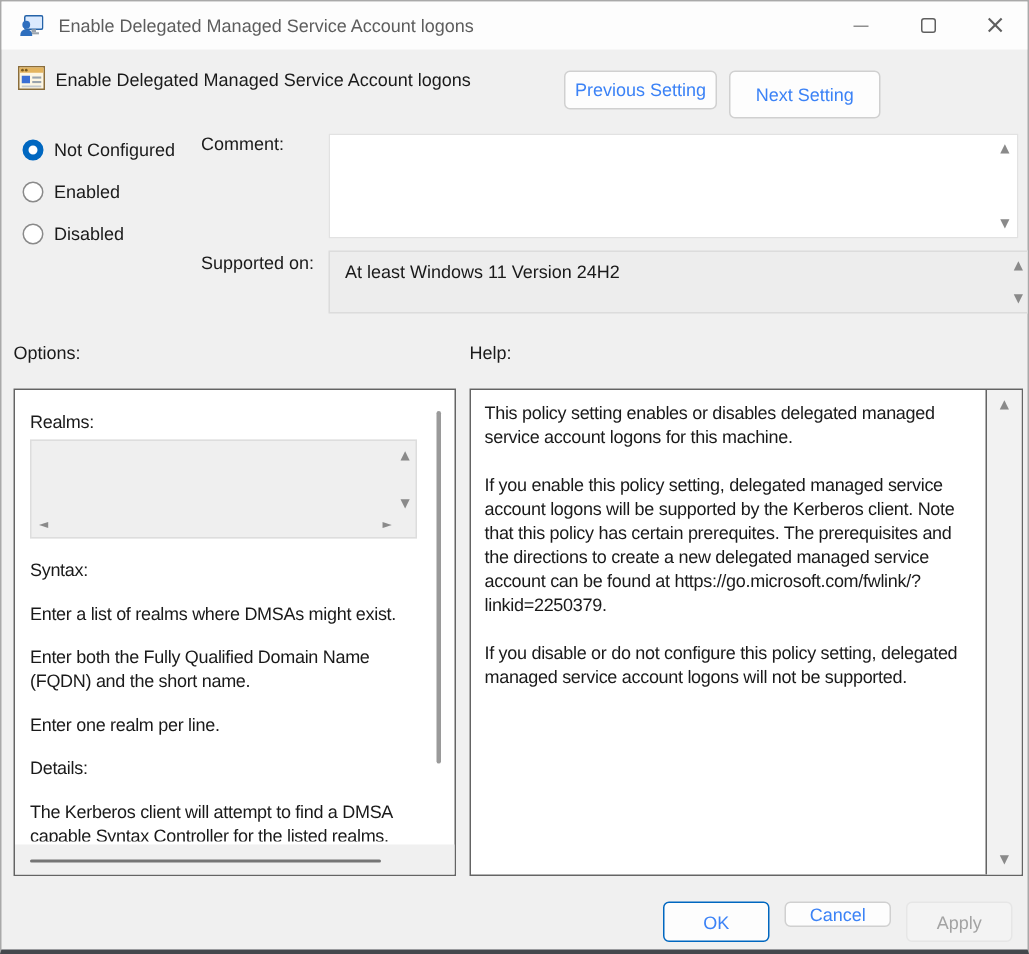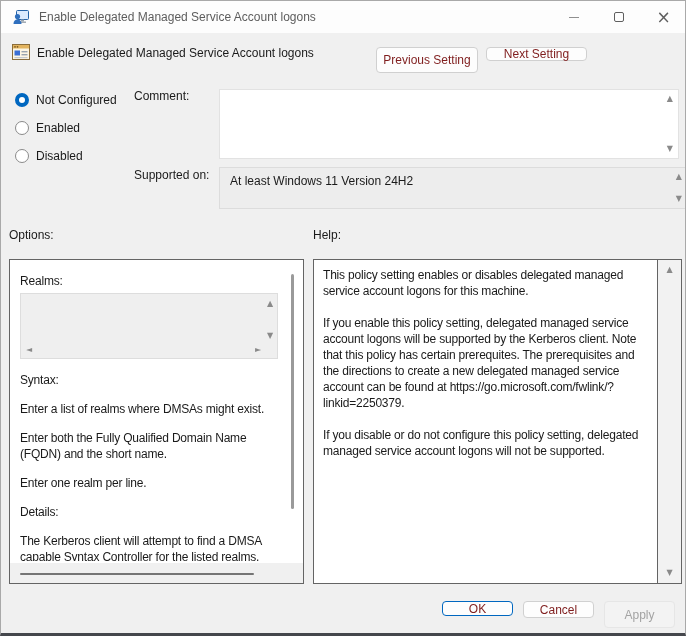--- a/index.html
+++ b/index.html
@@ -20,24 +20,24 @@
   .win-btn { position:absolute; top:0; width:45px; height:32px; display:flex; align-items:center; justify-content:center; cursor:default; }
   .btn-min { left:550px; } .btn-max { left:595px; } .btn-close { left:640px; }
   .glyph-min { width:10px; height:1px; background:#8f8f8f; display:block; }
   .glyph-max { width:10px; height:10px; border:1px solid #5f5f5f; border-radius:2px; display:block; }
   .glyph-close { font-size:17px; color:#5f5f5f; line-height:1; font-family:"DejaVu Sans",sans-serif; }
   
   .policy-icon { position:absolute; left:11px; top:42px; width:18px; height:18px; }
   .header-title { position:absolute; left:36px; top:45px; white-space:nowrap; }
   .btn {
     position:absolute; background:#fdfdfd; border:1px solid #d0d0d0; border-radius:4px;
-    display:flex; align-items:center; justify-content:center; font-size:12px; color:#7f1d1d; cursor:default;
+    display:flex; align-items:center; justify-content:center; font-size:12px; color:#3b82f6; cursor:default;
   }
   .btn-prev { left:375px; top:46px; width:102px; height:26px; }
-  .btn-next { left:485px; top:46px; width:101px; height:14px; }
+  .btn-next { left:485px; top:46px; width:101px; height:32px; }
   
   .radio-row { position:absolute; left:14px; display:flex; align-items:center; }
   .rr1 { top:92px; } .rr2 { top:120px;justify-content:center; } .rr3 { top:148px; }
   .radio { width:14px; height:14px; border-radius:50%; background:#fff; border:1px solid #8a8a8a; flex:0 0 auto; }
   .radio.selected { border:4.5px solid #0067c0; }
   .radio-label { margin-left:7px; white-space:nowrap; }
   
   .field-label { position:absolute; left:133px; white-space:nowrap; }
   .lbl-comment { top:88px; } .lbl-supported { top:167px; }
   .comment-box { position:absolute; left:218px; top:88px; width:460px; height:70px; background:#fff; border:1px solid #e2e2e2; }
@@ -62,21 +62,21 @@
   .realms-box .arr-hr { right:16px; bottom:4px; }
   .op-content p { line-height:16px; margin-bottom:13px; }
   
   .help-panel { position:absolute; left:312px; top:258px; width:369px; height:325px; background:#fff; border:1px solid #646464;padding-left:23px; }
   .help-scrollbar { position:absolute; top:0; right:0; bottom:0; width:24px; background:#f2f2f2; border-left:1px solid #646464; }
   .help-scrollbar .arr-up { top:6px; left:50%; transform:translateX(-50%); right:auto; }
   .help-scrollbar .arr-dn { bottom:6px; left:50%; transform:translateX(-50%); right:auto; }
   .help-content { position:absolute; left:9px; top:7px; right:32px; letter-spacing:-0.2px; }
   .help-content p { line-height:16px; margin-bottom:16px; }
   
-  .btn-ok { left:441px; top:600px; width:71px; height:15px; border:1px solid #0067c0; }
+  .btn-ok { left:441px; top:600px; width:71px; height:27px; border:1px solid #0067c0; }
   .btn-cancel { left:522px; top:600px; width:71px; height:17px; }
   .btn-apply { left:603px; top:600px; width:71px; height:27px; background:#f3f3f3; border:1px solid #e6e6e6; color:#a3a3a3; }
 </style>
 </head>
 <body>
 
 <div class="window">
 
   <div class="titlebar">
     <svg class="app-icon" viewBox="0 0 16 16">

